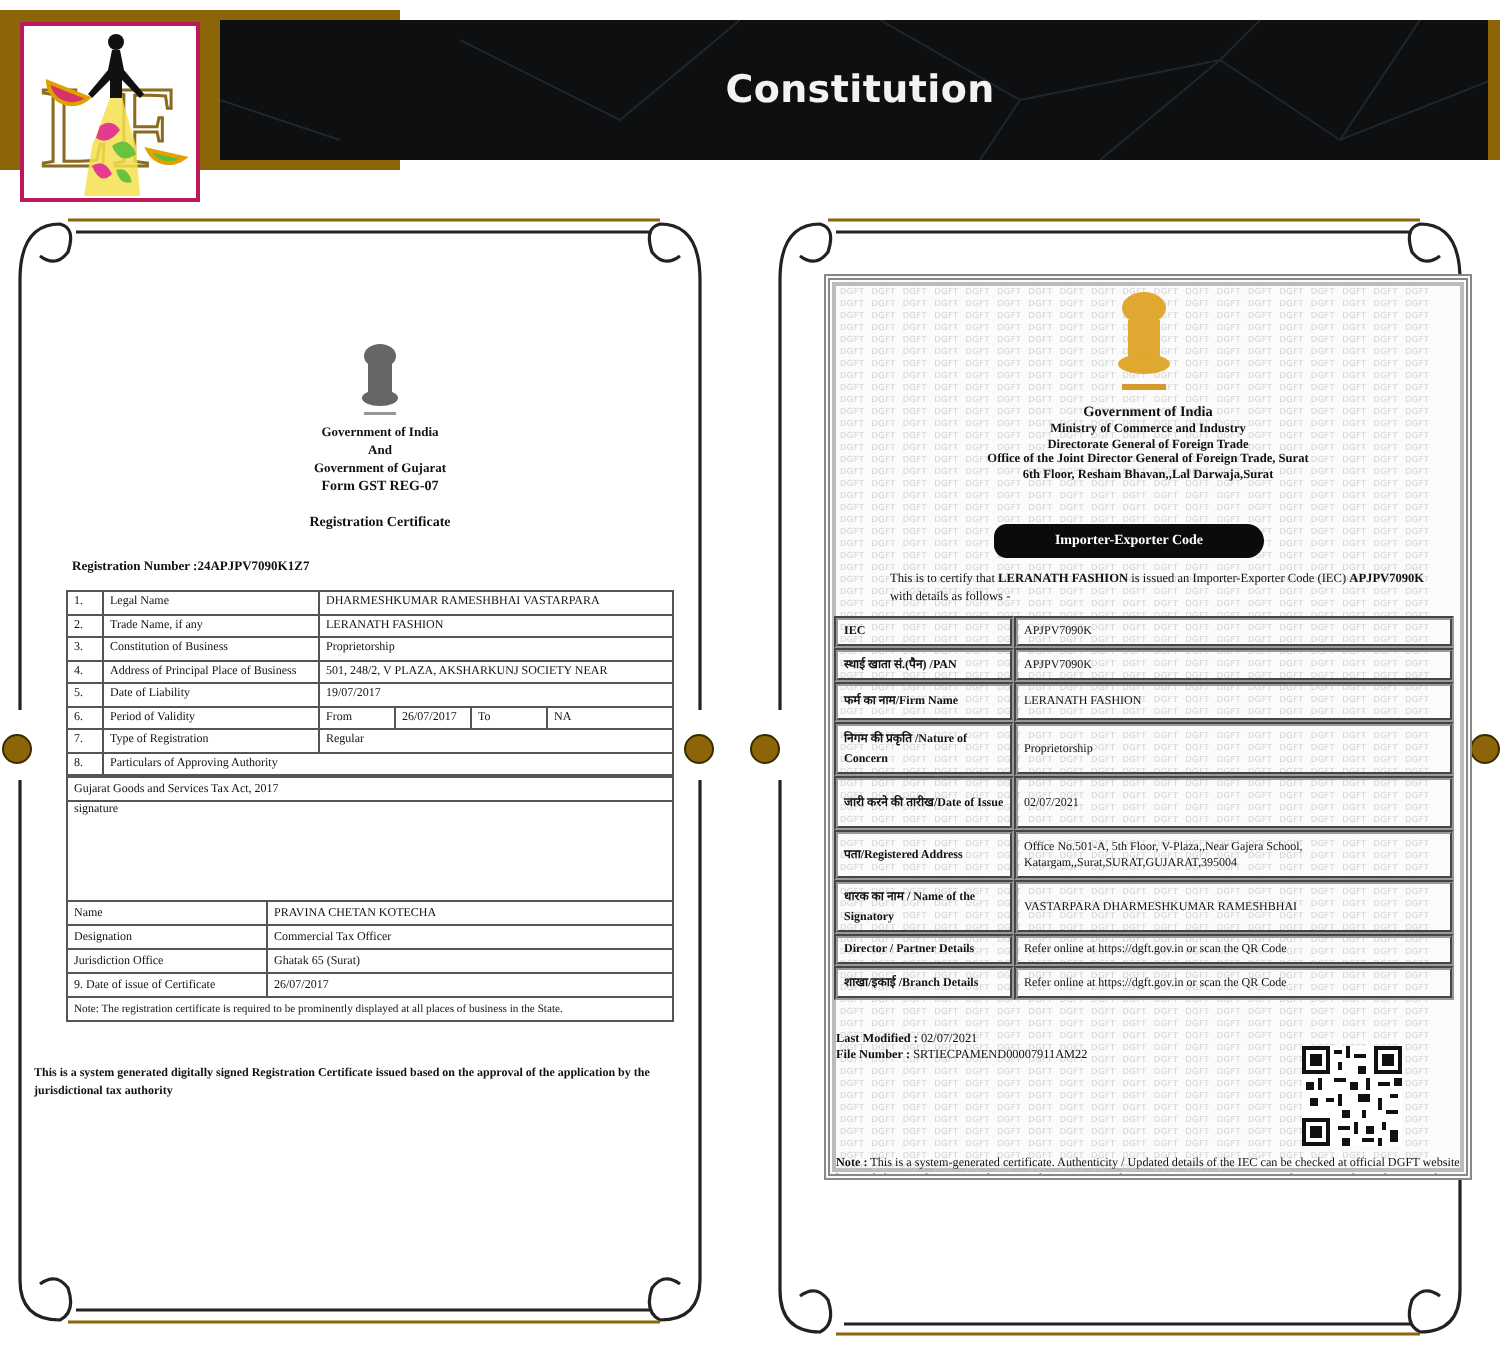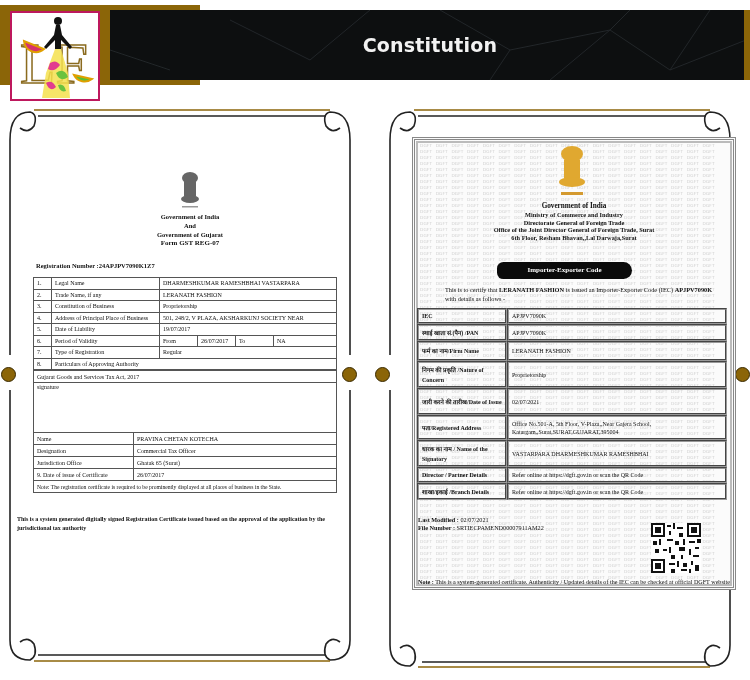--- a/index.html
+++ b/index.html
@@ -126,20 +126,21 @@
       <ellipse cx="12" cy="29" rx="9" ry="4"></ellipse>
       <rect x="4" y="36" width="16" height="1.5" fill="#999"></rect>
     </g>
   </svg>
   <div class="gst-head">
     <div>Government of India</div>
     <div>And</div>
     <div>Government of Gujarat</div>
   </div>
   <div class="gst-form">Form GST REG-07</div>
+  <div class="gst-regcert">Registration Certificate</div>
   <div class="gst-regnum">
     <span>Registration Number :</span><span>24APJPV7090K1Z7</span>
   </div>
 
   <table class="gst-t">
     <colgroup>
         <col style="width:18px">
         <col style="width:108px">
         <col style="width:38px">
         <col style="width:38px">

